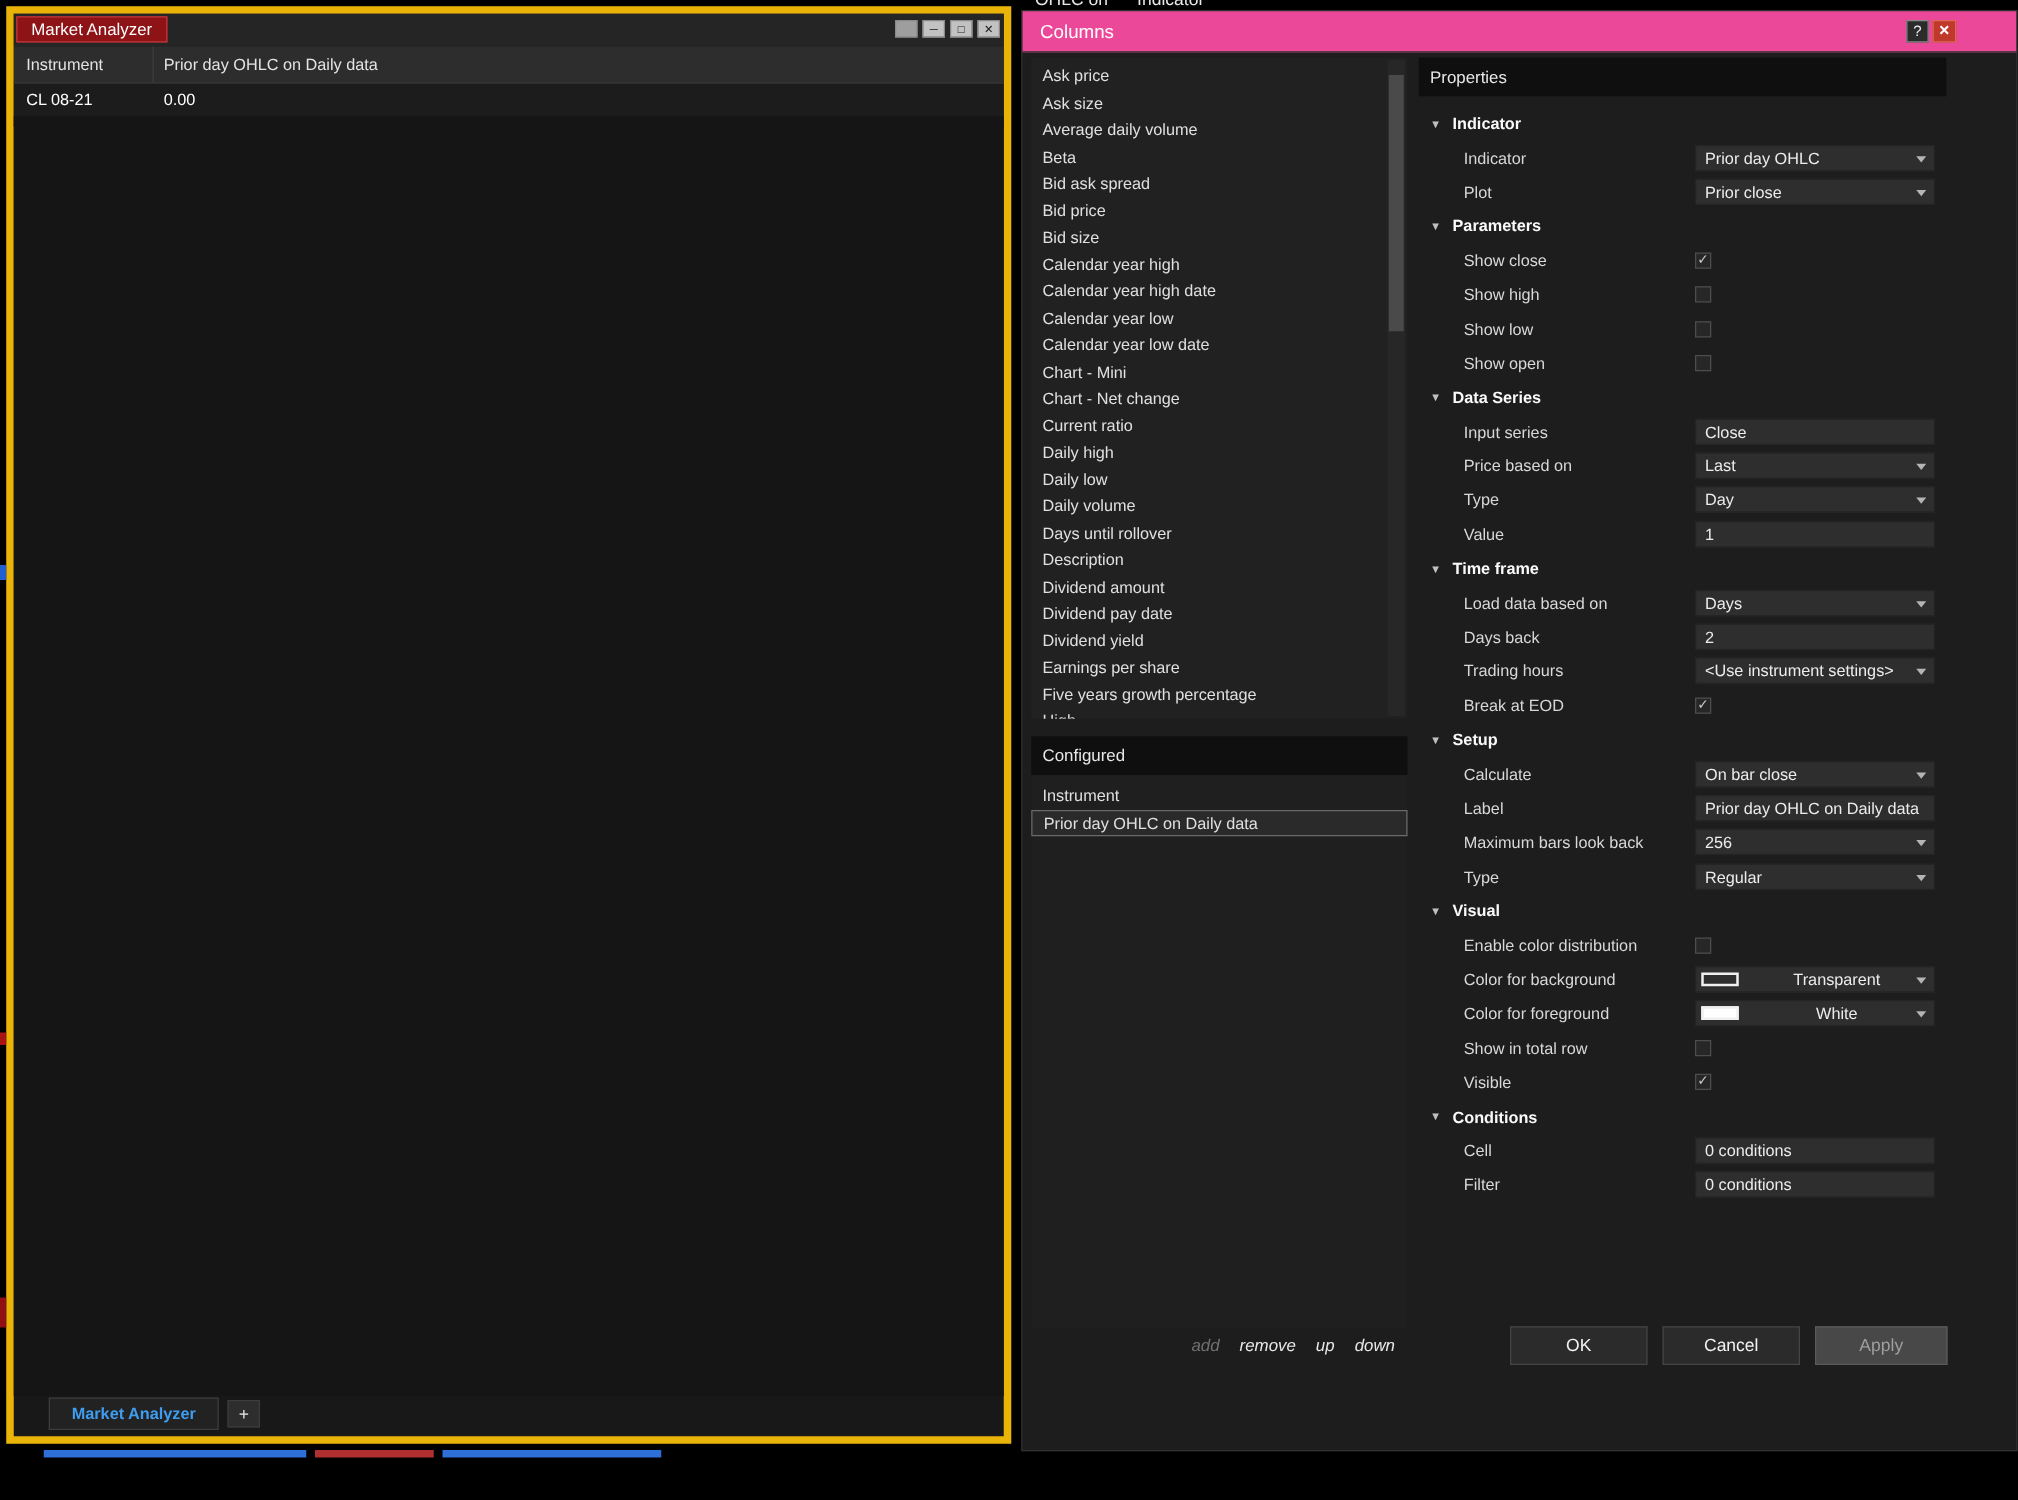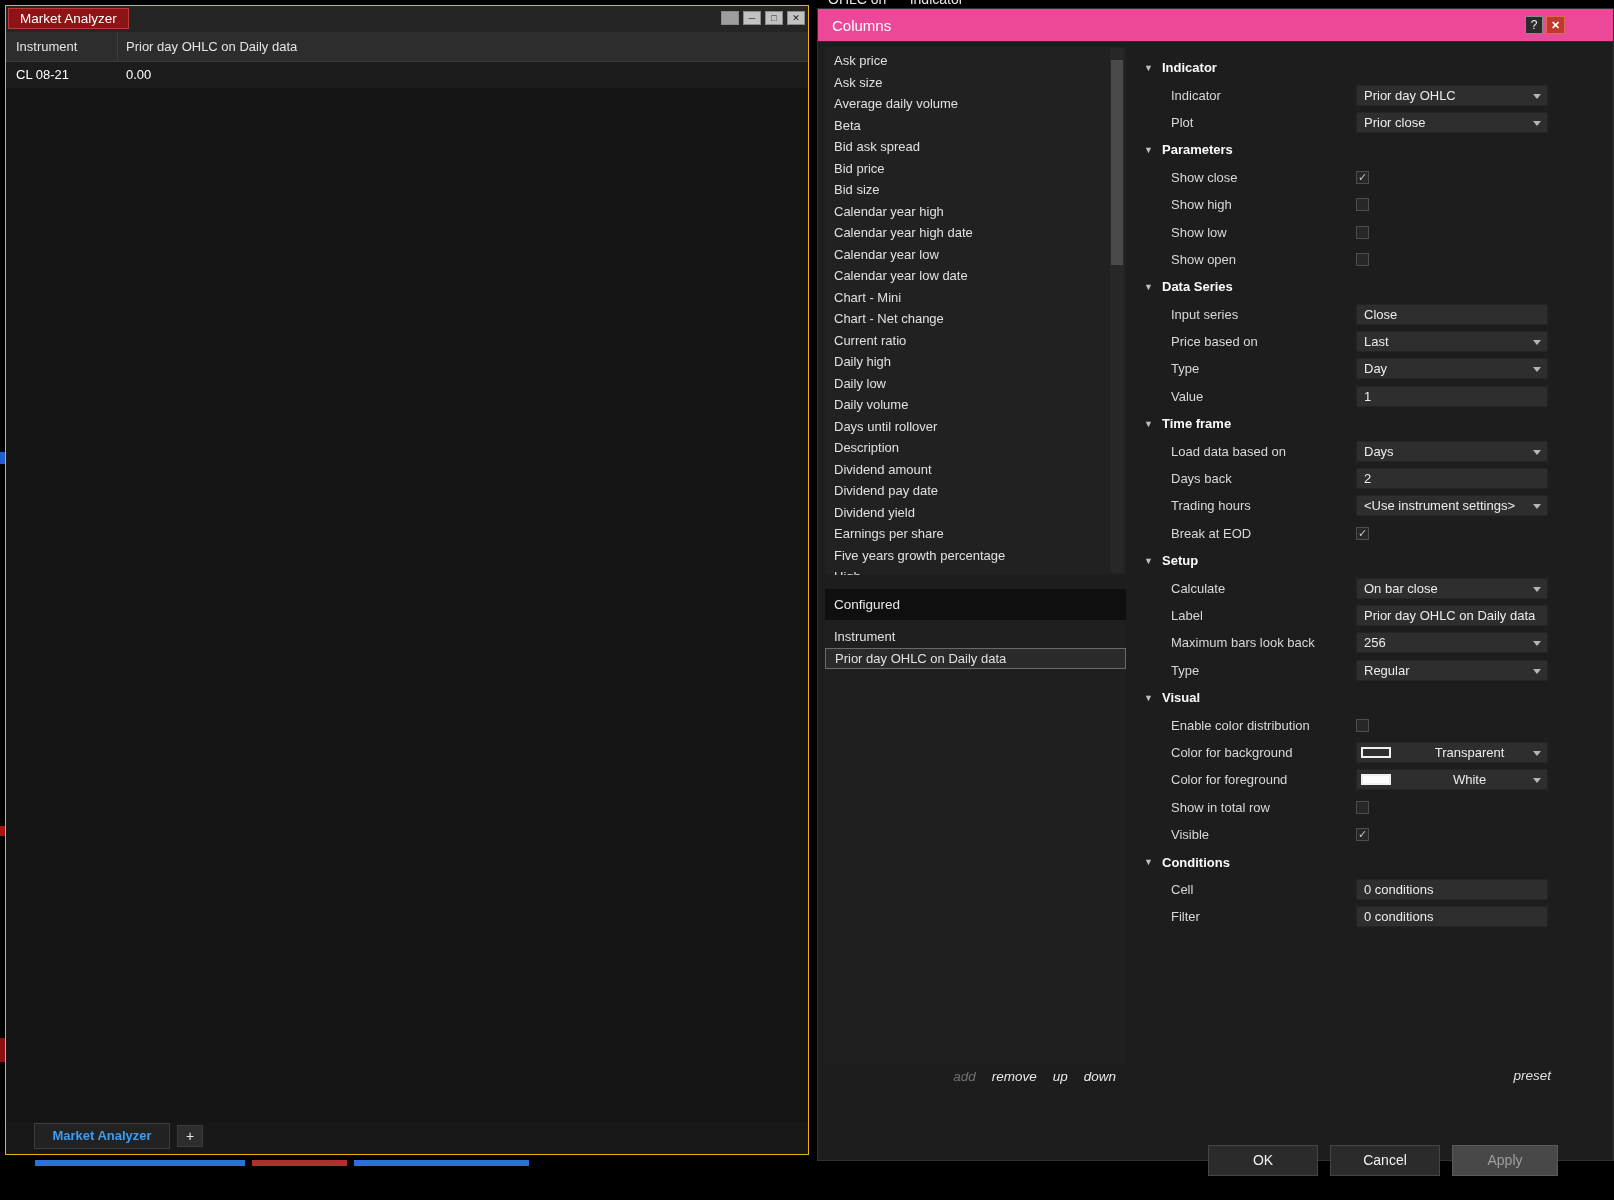--- a/index.html
+++ b/index.html
@@ -12,21 +12,21 @@
     position:relative;
     overflow:hidden;
   }
   .sliver { position:absolute; }
 
   
   .top-fragment { position:absolute; left:828px; top:0; width:300px; height:9px; overflow:hidden; color:#e8e8e8; font-size:14px; }
   .top-fragment span { display:block; margin-top:-9px; white-space:pre; }
 
   
-  .ma-window { position:absolute; left:5px; top:5px; width:804px; height:1150px; background:#181818; border:1px solid #eab308; }
+  .ma-window { position:absolute; left:5px; top:5px; width:804px; height:1150px; background:#181818; border:6px solid #eab308; }
   .ma-titlebar { position:relative; height:26px; background:#252525; }
   .ma-badge { position:absolute; left:2px; top:2px; height:21px; line-height:19px; padding:0 11px; background:#8e1316; border:1px solid #c13a3a; color:#fff; font-size:13.5px; }
   .ma-winbtns { position:absolute; right:3px; top:5px; display:flex; gap:4px; }
   .winbtn { width:18px; height:14px; background:#c2c2c2; border:1px solid #8a8a8a; color:#1a1a1a; font-size:9px; line-height:12px; text-align:center; cursor:default; }
   .winbtn.filled { background:#9e9e9e; }
   .ma-header { display:flex; height:30px; background:#2d2d2d; border-bottom:1px solid #3a3a3a; color:#e4e4e4; }
   .ma-header .c1 { width:112px; border-right:1px solid #3e3e3e; padding-left:10px; line-height:30px; }
   .ma-header .c2 { flex:1; padding-left:8px; line-height:30px; }
   .ma-row { display:flex; height:34px; background:#1c1c1c; border-bottom:1px solid #262626; color:#fff; }
   .ma-row .c1 { width:112px; padding-left:10px; line-height:26px; }
@@ -71,21 +71,21 @@
   .field { padding:0 7px; }
   .dropdown { position:relative; padding:0 20px 0 7px; }
   .chev { position:absolute; right:6px; top:8px; width:0; height:0; border-left:4px solid transparent; border-right:4px solid transparent; border-top:5px solid #b5b5b5; }
   .cb { width:13px; height:13px; background:#272727; border:1px solid #4d4d4d; color:#c8c8c8; font-size:11px; line-height:11px; text-align:center; }
   .colorctl { display:flex; align-items:center; padding-left:4px; }
   .swatch { width:30px; height:11px; border:2px solid #f0f0f0; flex:none; }
   .ddval.centered { flex:1; text-align:center; padding-right:10px;margin-left:31px; }
   .preset { position:absolute; right:6px; bottom:6px; font-style:italic; color:#e0e0e0; font-size:13.5px; }
 
   
-  .dlg-btn { position:absolute; top:1136px; height:31px; background:#2b2b2b; border:1px solid #454545; color:#f2f2f2; font-size:14px; text-align:center; line-height:29px; }
+  .dlg-btn { position:absolute; top:1052px; height:31px; background:#2b2b2b; border:1px solid #454545; color:#f2f2f2; font-size:14px; text-align:center; line-height:29px; }
   .btn-ok { left:390px; width:110px; }
   .btn-cancel { left:512px; width:110px; }
   .btn-apply { left:634px; width:106px; background:#484848; border-color:#5a5a5a; color:#9f9f9f; }
 </style>
 </head>
 <body>
 
 <div class="top-fragment">
   <span>OHLC on      Indicator</span>
 </div>
@@ -163,20 +163,23 @@
       </div>
     <div class="list-actions">
       <span class="dim">add</span>
       <span>remove</span>
       <span>up</span>
       <span>down</span>
     </div>
   </div>
 
   <div class="right-panel">
+    <div class="panel-header">
+      <span>Properties</span>
+    </div>
     <div class="props-grid">
         <div class="prow pgroup">
           <div class="tri">▼</div>
           <div class="glabel">Indicator</div>
         </div>
         <div class="prow">
           <div class="plabel">Indicator</div>
           <div class="pctrl">
             <div class="ctrl dropdown">Prior day OHLC<div class="chev"></div></div>
           </div>

